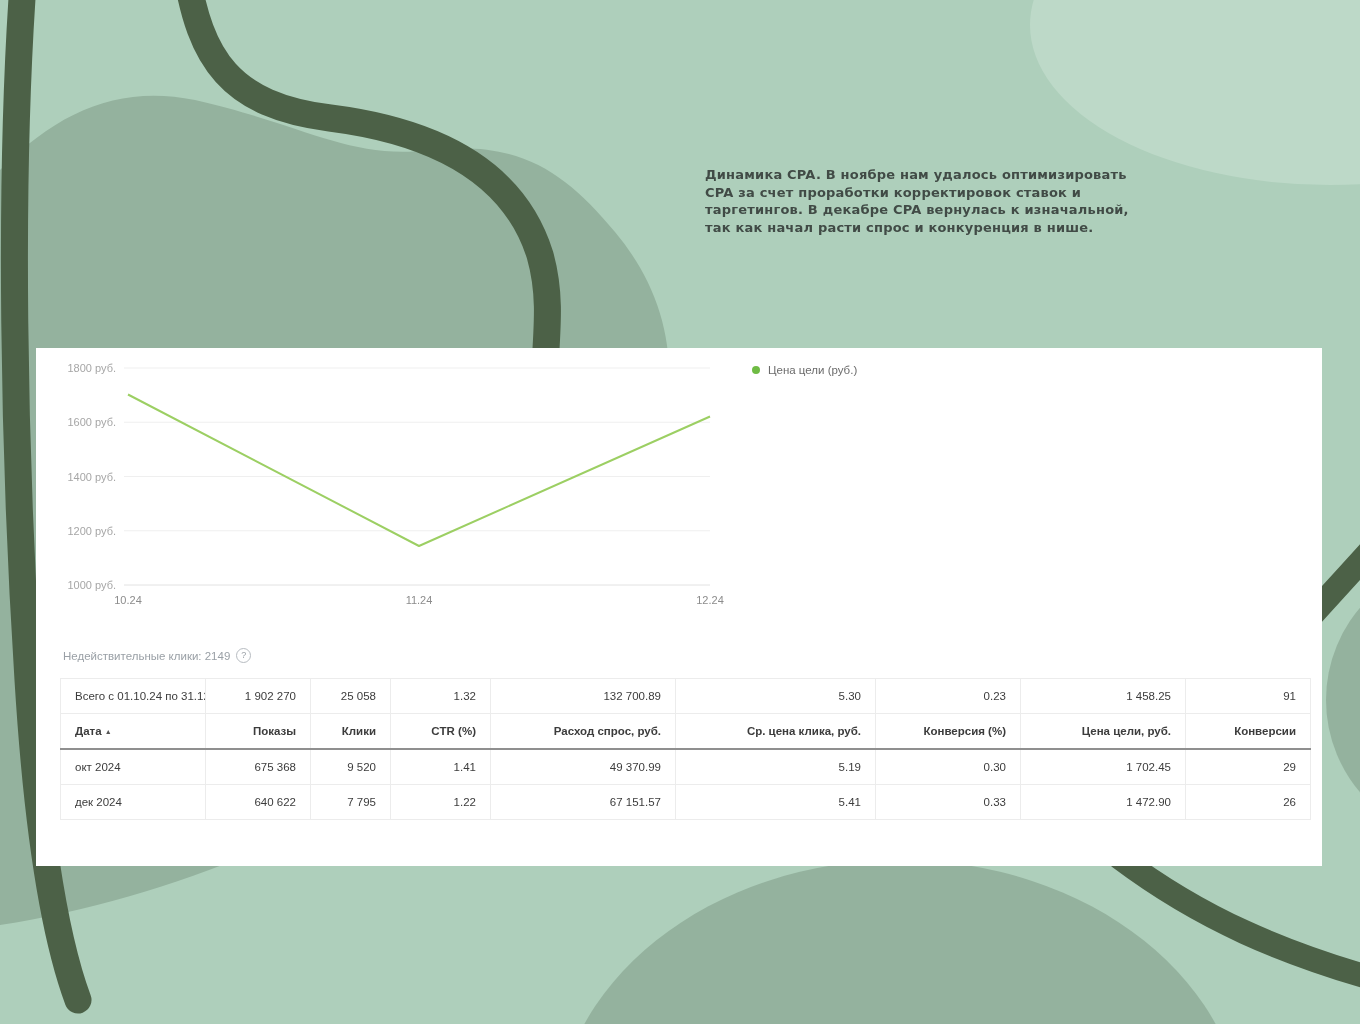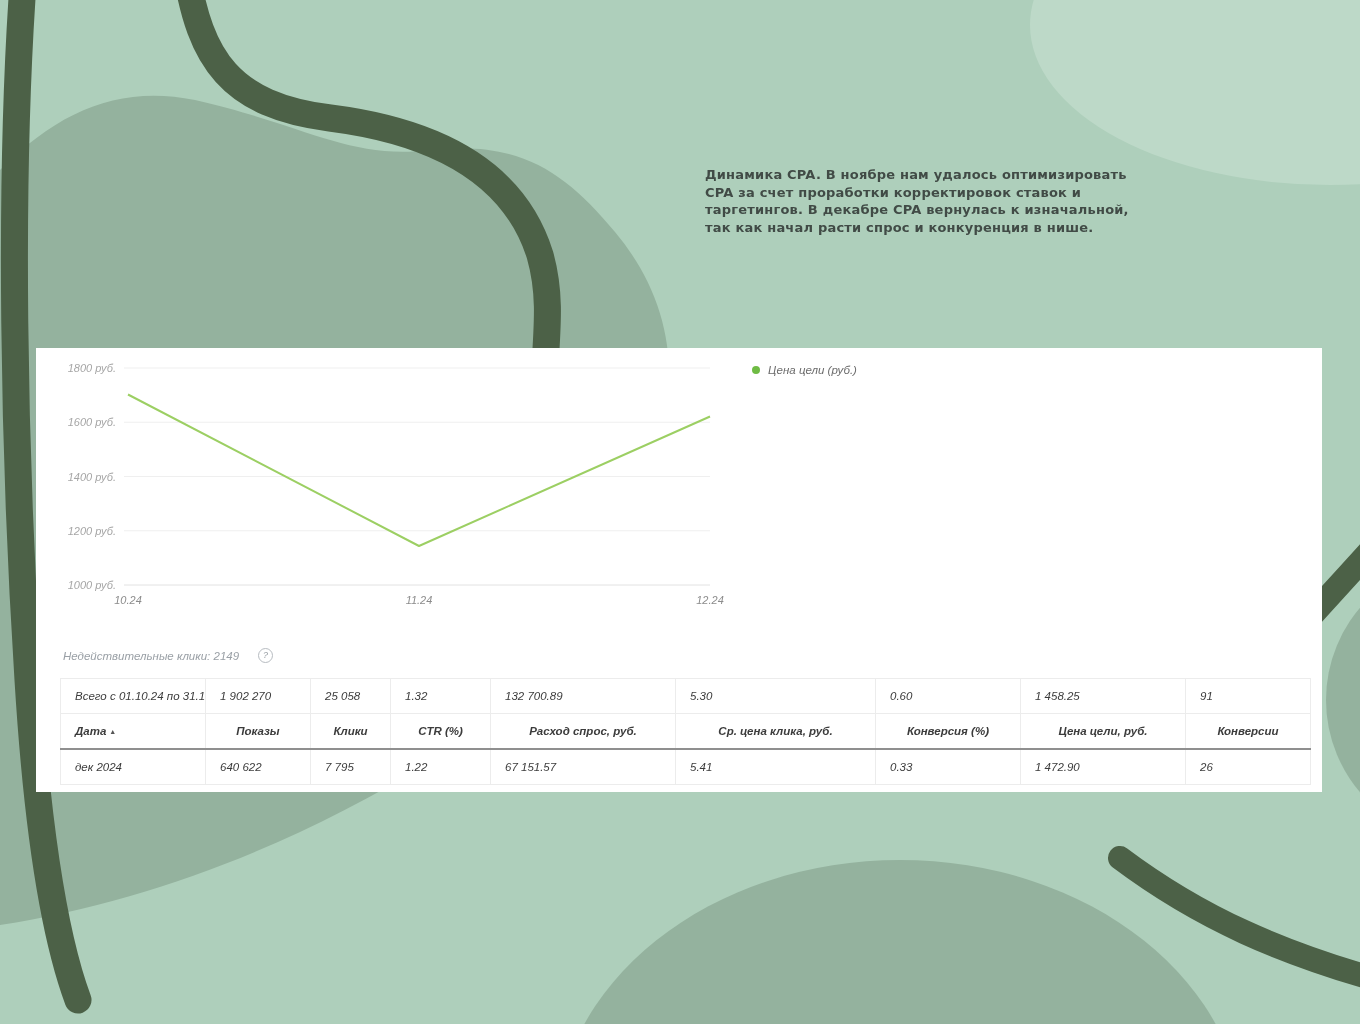--- a/index.html
+++ b/index.html
@@ -24,36 +24,35 @@
     letter-spacing:.2px;
     color:var(--annotation-text,#414b46);
     white-space:pre-line;
     margin-left:24px;
   }
 
   
   .card{
     position:absolute;
     left:36px;top:348px;
-    width:1286px;height:444px;
+    width:1286px;height:518px;
     background:var(--card,#ffffff);
     z-index:1;
-    font-style:italic;
   }
   .chart-wrap{position:absolute;left:0;top:0;}
   .chart-svg .ylab{fill:#a6a6a6;font-size:11px;font-family:"Liberation Sans",sans-serif;}
   .chart-svg .xlab{fill:#8c8c8c;font-size:11px;font-family:"Liberation Sans",sans-serif;}
   .chart-svg .legend-label{fill:#6b6b6b;font-size:11.5px;font-family:"Liberation Sans",sans-serif;}
   .chart-svg .grid{stroke:#efefef;stroke-width:1;}
   .chart-svg .grid-base{stroke:#e2e2e2;stroke-width:1;}
 
   .invalid-note{
     position:absolute;left:27px;top:300px;
     font-size:11.5px;color:var(--muted-text,#9aa0a6);
-    display:flex;align-items:center;gap:19px;
+    display:flex;align-items:center;gap:6px;
   }
   .info-icon{
     width:13px;height:13px;border-radius:50%;
     border:1px solid #b7bcc1;color:#9aa0a6;
     font-size:9px;line-height:13px;text-align:center;
     display:inline-block;
   }
 
   table.stats{
     position:absolute;left:24px;top:330px;
@@ -63,21 +62,21 @@
     font-size:11.5px;color:var(--table-text,#3c3c3c);
     background:#fff;
   }
   table.stats td,table.stats th{
     border:1px solid #ececec;
     height:34px;
     padding:0 14px;
     overflow:hidden;white-space:nowrap;
   }
   table.stats .label-cell{text-align:left;}
-  table.stats .num-cell{}
+  table.stats .num-cell{text-align:right;}
   table.stats th{font-weight:bold;}
   table.stats tr.header-row th{border-bottom:2px solid #8f8f8f;}
   .sort-icon{font-size:7px;color:#555;vertical-align:middle;margin-left:3px;}
 </style>
 </head>
 <body>
 
 <div class="stage">
 
   <svg class="bg-svg" width="1360" height="1024" viewBox="0 0 1360 1024" aria-hidden="true">
@@ -140,34 +139,45 @@
           <col style="width:125px">
       </colgroup>
       <tbody>
           <tr class="summary-row">
             <td class="label-cell">Всего с 01.10.24 по 31.12.24</td>
             <td class="num-cell">1 902 270</td>
             <td class="num-cell">25 058</td>
             <td class="num-cell">1.32</td>
             <td class="num-cell">132 700.89</td>
             <td class="num-cell">5.30</td>
-            <td class="num-cell">0.60</td>
+            <td class="num-cell">0.23</td>
             <td class="num-cell">1 458.25</td>
             <td class="num-cell">91</td>
           </tr>
           <tr class="header-row">
             <th class="label-cell">Дата<span class="sort-icon">▲</span></th>
             <th class="num-cell">Показы</th>
             <th class="num-cell">Клики</th>
             <th class="num-cell">CTR (%)</th>
             <th class="num-cell">Расход спрос, руб.</th>
             <th class="num-cell">Ср. цена клика, руб.</th>
             <th class="num-cell">Конверсия (%)</th>
             <th class="num-cell">Цена цели, руб.</th>
             <th class="num-cell">Конверсии</th>
+          </tr>
+          <tr class="data-row">
+            <td class="label-cell">окт 2024</td>
+            <td class="num-cell">675 368</td>
+            <td class="num-cell">9 520</td>
+            <td class="num-cell">1.41</td>
+            <td class="num-cell">49 370.99</td>
+            <td class="num-cell">5.19</td>
+            <td class="num-cell">0.30</td>
+            <td class="num-cell">1 702.45</td>
+            <td class="num-cell">29</td>
           </tr>
           <tr class="data-row">
             <td class="label-cell">дек 2024</td>
             <td class="num-cell">640 622</td>
             <td class="num-cell">7 795</td>
             <td class="num-cell">1.22</td>
             <td class="num-cell">67 151.57</td>
             <td class="num-cell">5.41</td>
             <td class="num-cell">0.33</td>
             <td class="num-cell">1 472.90</td>

